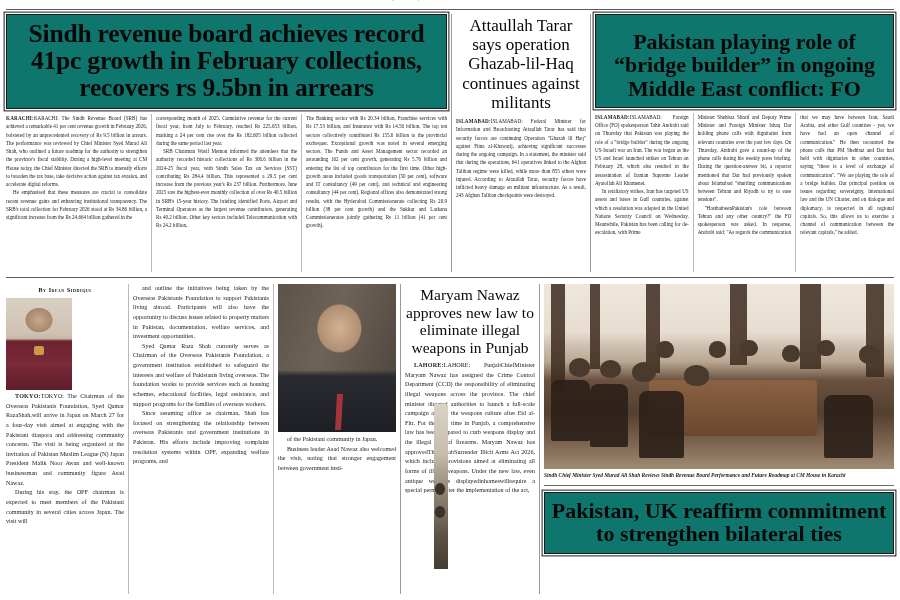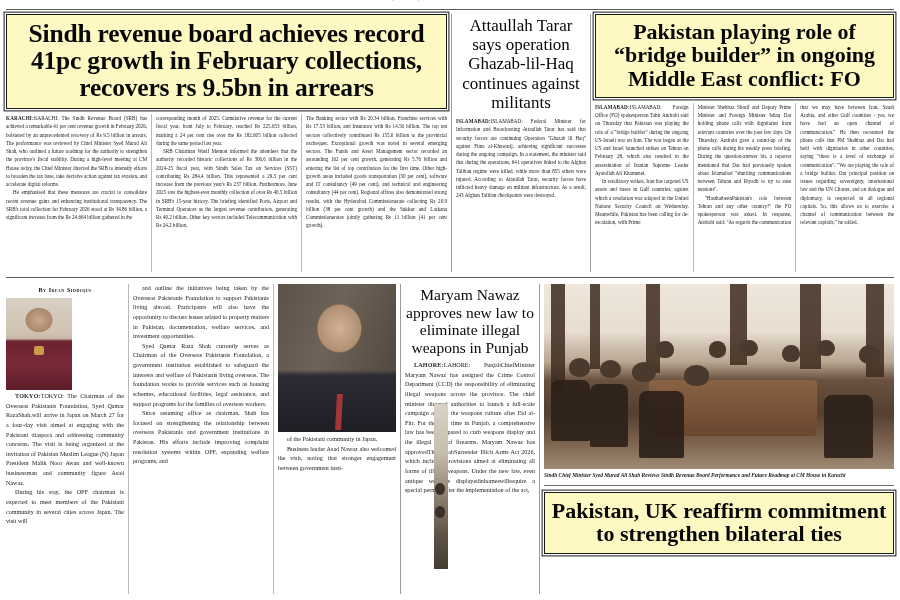--- a/index.html
+++ b/index.html
@@ -28,21 +28,21 @@
   
   .band{display:flex;align-items:stretch;}
   .sep{width:1px;background:#9a9a9a;margin:0 4px;flex:none;}
   .sep-light{width:1px;background:#b9b9b9;margin:0 4px;flex:none;}
 
   
   .hl-box{
     border:1.1px solid #1a1a1a;
     padding:3px 4px 5px 4px;
     margin-bottom:4px;
-    background:#fef9c3;
+    background:#0f766e;
   }
   .hl-box.double{box-shadow:0 0 0 1.4px #fff, 0 0 0 2.4px #1a1a1a;}
   .hl{
     font-family:"Liberation Serif", serif;
     font-weight:700;text-align:center;line-height:1.06;
     color:#080808;
   }
   .hl.xl{font-size:25.5px;letter-spacing:-.2px;}
   .hl.lg{font-size:22px;}
   .hl.md{font-size:19.5px;}
@@ -159,21 +159,21 @@
     <div style="width:130px;flex:none;display:flex;flex-direction:column;">
       <div class="hl" style="font-size:17px;font-weight:400;line-height:1.13;margin:2px 0 5px 0;">Attaullah Tarar says operation Ghazab-lil-Haq continues against militants</div>
       <div class="body" style="flex:1;">
         <p class="first"><span class="dateline">ISLAMABAD:</span><span>ISLAMABAD: Federal Minister for Information and Broadcasting Attaullah Tarar has said that security forces are continuing Operation "Ghazab lil Haq" against Fitna al-Khawarij, achieving significant successes during the ongoing campaign. In a statement, the minister said that during the operations, 641 operatives linked to the Afghan Taliban regime were killed, while more than 855 others were injured. According to Attaullah Tarar, security forces have inflicted heavy damage on militant infrastructure. As a result, 243 Afghan Taliban checkpoints were destroyed.</span></p>
       </div>
     </div>
 
     <div class="sep"></div>
 
     <div style="flex:1;display:flex;flex-direction:column;">
-      <div class="hl-box double" style="margin:0 0 5px 0;padding:5px 6px 7px 6px;">
+      <div class="hl-box double" style="margin:0 0 5px 0;padding:15px 6px 7px 6px;">
         <div class="hl lg">Pakistan playing role of “bridge builder” in ongoing Middle East conflict: FO</div>
       </div>
       <div class="band" style="flex:1;">
         <div class="col">
           <div class="body">
             <p class="first"><span class="dateline">ISLAMABAD:</span><span>ISLAMABAD: Foreign Office (FO) spokesperson Tahir Andrabi said on Thursday that Pakistan was playing the role of a "bridge builder" during the ongoing US-Israeli war on Iran. The war began as the US and Israel launched strikes on Tehran on February 28, which also resulted in the assassination of Iranian Supreme Leader Ayatollah Ali Khamenei.</span></p>
             <p>In retaliatory strikes, Iran has targeted US assets and bases in Gulf countries, against which a resolution was adopted in the United Nations Security Council on Wednesday. Meanwhile, Pakistan has been calling for de-escalation, with Prime</p>
           </div>
         </div>
         <div class="sep-light"></div>

